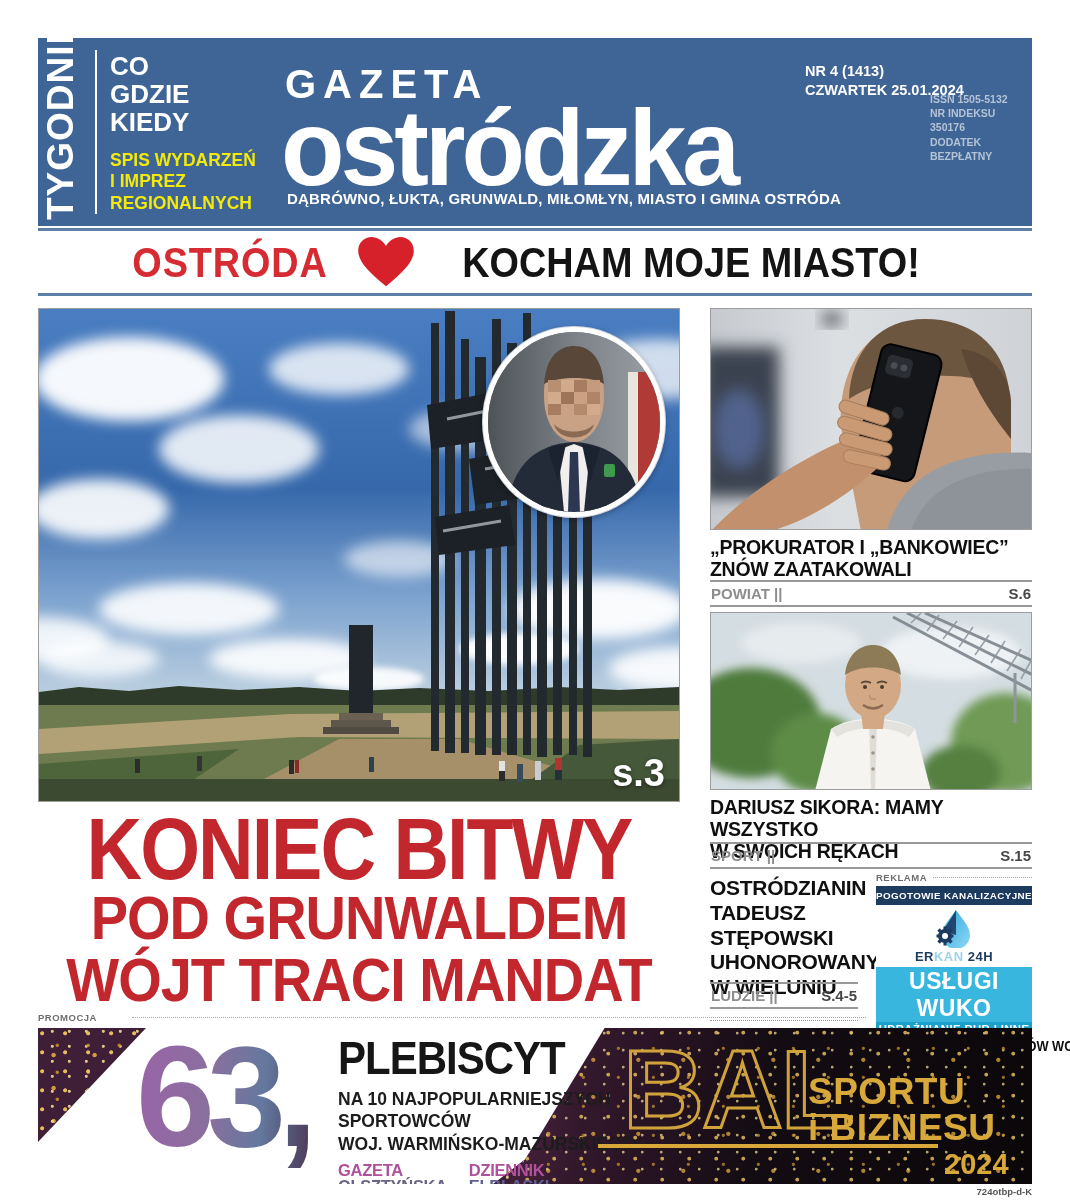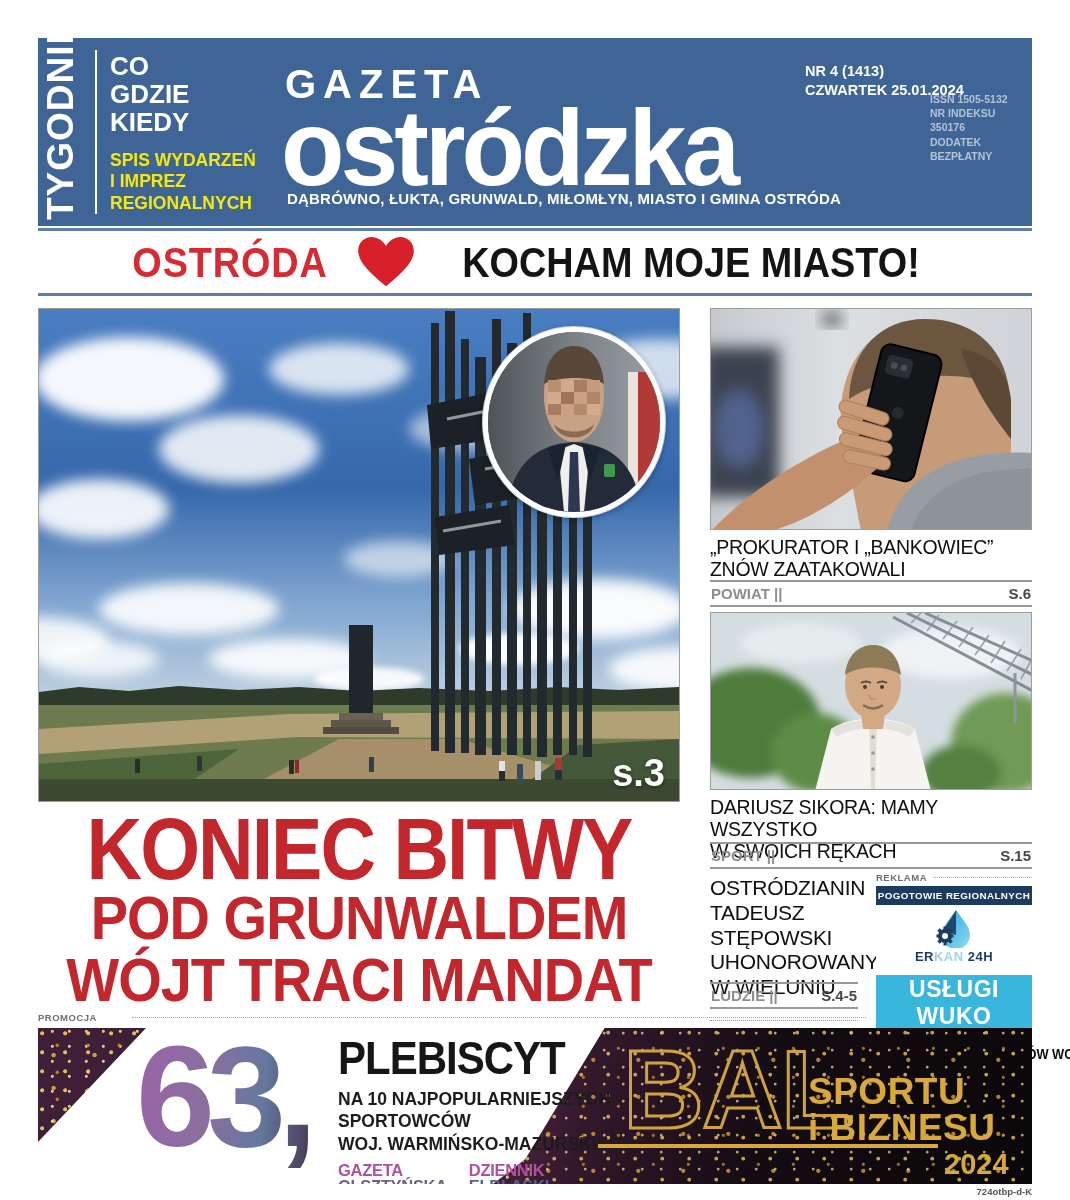--- a/index.html
+++ b/index.html
@@ -39,41 +39,41 @@
   .inset { position:absolute; right:14px; top:18px; width:182px; height:190px; border-radius:50%;
     border:5px solid #fff; overflow:hidden; box-shadow:0 0 0 1px #cfd6de, 0 2px 6px rgba(0,0,0,.35); background:#70757a; }
   
   .red-head { position:absolute; left:38px; top:806px; width:642px; text-align:center; color:#c1272d; font-weight:900; }
   .red-line1 { font-size:77px; letter-spacing:-2px; transform:scaleY(1.12); transform-origin:center top; line-height:1.0; }
   .red-line2 { font-size:56px; letter-spacing:-1px; transform:scaleY(1.1); transform-origin:center top; line-height:1.14; }
   .red-line3 { font-size:56px; letter-spacing:-1px; transform:scaleY(1.1); transform-origin:center top; line-height:1.08; }
   
   .photo1 { left:710px; top:308px; width:322px; height:222px; }
   .photo2 { left:710px; top:612px; width:322px; height:178px; }
-  .art-title { position:absolute; color:#0f0f0f; font-weight:400; font-size:19.5px; line-height:1.14; letter-spacing:-0.3px; }
+  .art-title { position:absolute; color:#0f0f0f; font-weight:700; font-size:19.5px; line-height:1.14; letter-spacing:-0.3px; }
   .t1 { left:710px; top:536px; width:322px; }
   .t2 { left:710px; top:796px; width:322px; }
   .sec-row { position:absolute; display:flex; justify-content:space-between; align-items:center;
     border-top:2px solid #989898; border-bottom:2px solid #989898; padding:3px 1px; font-weight:800; font-size:15px; }
   .sec-name { color:#8d8d8d; } .sec-page { color:#474747; }
   .row1 { left:710px; top:580px; width:322px; }
   .row2 { left:710px; top:842px; width:322px;align-items:flex-end; }
   .row3 { left:710px; top:982px; width:148px; }
   .t3 { left:710px; top:876px; width:160px; font-size:21px; line-height:1.18; }
   .dotted-after-ludzie { position:absolute; left:710px; top:1020px; width:148px; border-bottom:1.5px dotted #9a9a9a; }
   
   .ad-label-row, .promo-label-row { position:absolute; display:flex; align-items:center; gap:6px;
     color:#6e6e6e; font-weight:700; font-size:9.5px; letter-spacing:0.5px; }
   .ad-label-row { left:876px; top:872px; width:156px; }
   .promo-label-row { left:38px; top:1012px; width:828px;gap:35px; }
   .dotline { flex:1; border-bottom:1.5px dotted #a8a8a8; height:1px; }
   .adbox { position:absolute; left:876px; top:886px; width:156px; height:146px; background:#fff; }
   .ad-band { background:#1d3a5f; color:#fff; text-align:center; font-weight:800; font-size:9.8px; letter-spacing:0.4px; padding:4px 0; }
   .ad-logo { display:flex; justify-content:center; padding:3px 0 1px; }
-  .ad-brand { text-align:center; font-weight:900; font-size:13px; letter-spacing:0.5px; color:#1d3a5f; padding-bottom:11px; }
+  .ad-brand { text-align:center; font-weight:900; font-size:13px; letter-spacing:0.5px; color:#1d3a5f; padding-bottom:3px; }
   .ad-brand .kan { color:#9fd3ea; }
   .ad-cyan { background:#38b6dd; color:#fff; text-align:center; font-weight:900; font-size:23px; letter-spacing:0.5px; padding:1px 16px 0; }
   .ad-cyan-sub { background:#1aa0cb; color:#fff; text-align:center; font-weight:800; font-size:11.3px; letter-spacing:0.4px; padding:1px 0 2px; }
   .ad-leak1 { text-align:center; color:#0e0e0e; font-weight:900; font-size:13.8px; transform:scaleX(0.93); margin-top:2px; white-space:nowrap; }
   .ad-leak2 { text-align:center; color:#0e0e0e; font-weight:800; font-size:12.2px; transform:scaleX(0.93); margin-top:-1px; white-space:nowrap; }
   .ad-phone { background:#1d3a5f; color:#fff; display:flex; align-items:center; justify-content:center; gap:5px;
     font-weight:900; font-size:19px; padding:2px 0 3px; margin-top:2px; }
   .ad-phone .glyph { font-size:16px; font-weight:400; }
   .ad-code { position:absolute; left:876px; top:1034px; width:156px; text-align:right; font-size:9.5px; color:#555; font-weight:600; }
   
@@ -421,21 +421,21 @@
     <span class="sec-name">LUDZIE ||</span>
     <span class="sec-page">S.4-5</span>
   </div>
   <div class="dotted-after-ludzie"></div>
 
   <div class="ad-label-row">
     <span>REKLAMA</span>
     <span class="dotline"></span>
   </div>
   <div class="adbox">
-    <div class="ad-band">POGOTOWIE REGIONALNYCH</div>
+    <div class="ad-band">POGOTOWIE KANALIZACYJNE</div>
     <div class="ad-logo">
       <svg viewBox="0 0 44 40" width="44" height="40">
         <defs>
           <linearGradient id="dropg" x1="0" y1="0" x2="1" y2="1">
             <stop offset="0" stop-color="#2aa7db"></stop>
               <stop offset="1" stop-color="#8fd8f4"></stop>
           </linearGradient>
         </defs>
         <path d="M24 2 C31 12 38 19 38 27 a14 14 0 0 1 -28 0 C10 19 17 12 24 2 Z" fill="url(#dropg)"></path>
         <path d="M24 2 C20 10 14 17 11.5 23 L24 27 Z" fill="#1d3a5f" opacity=".9"></path>

